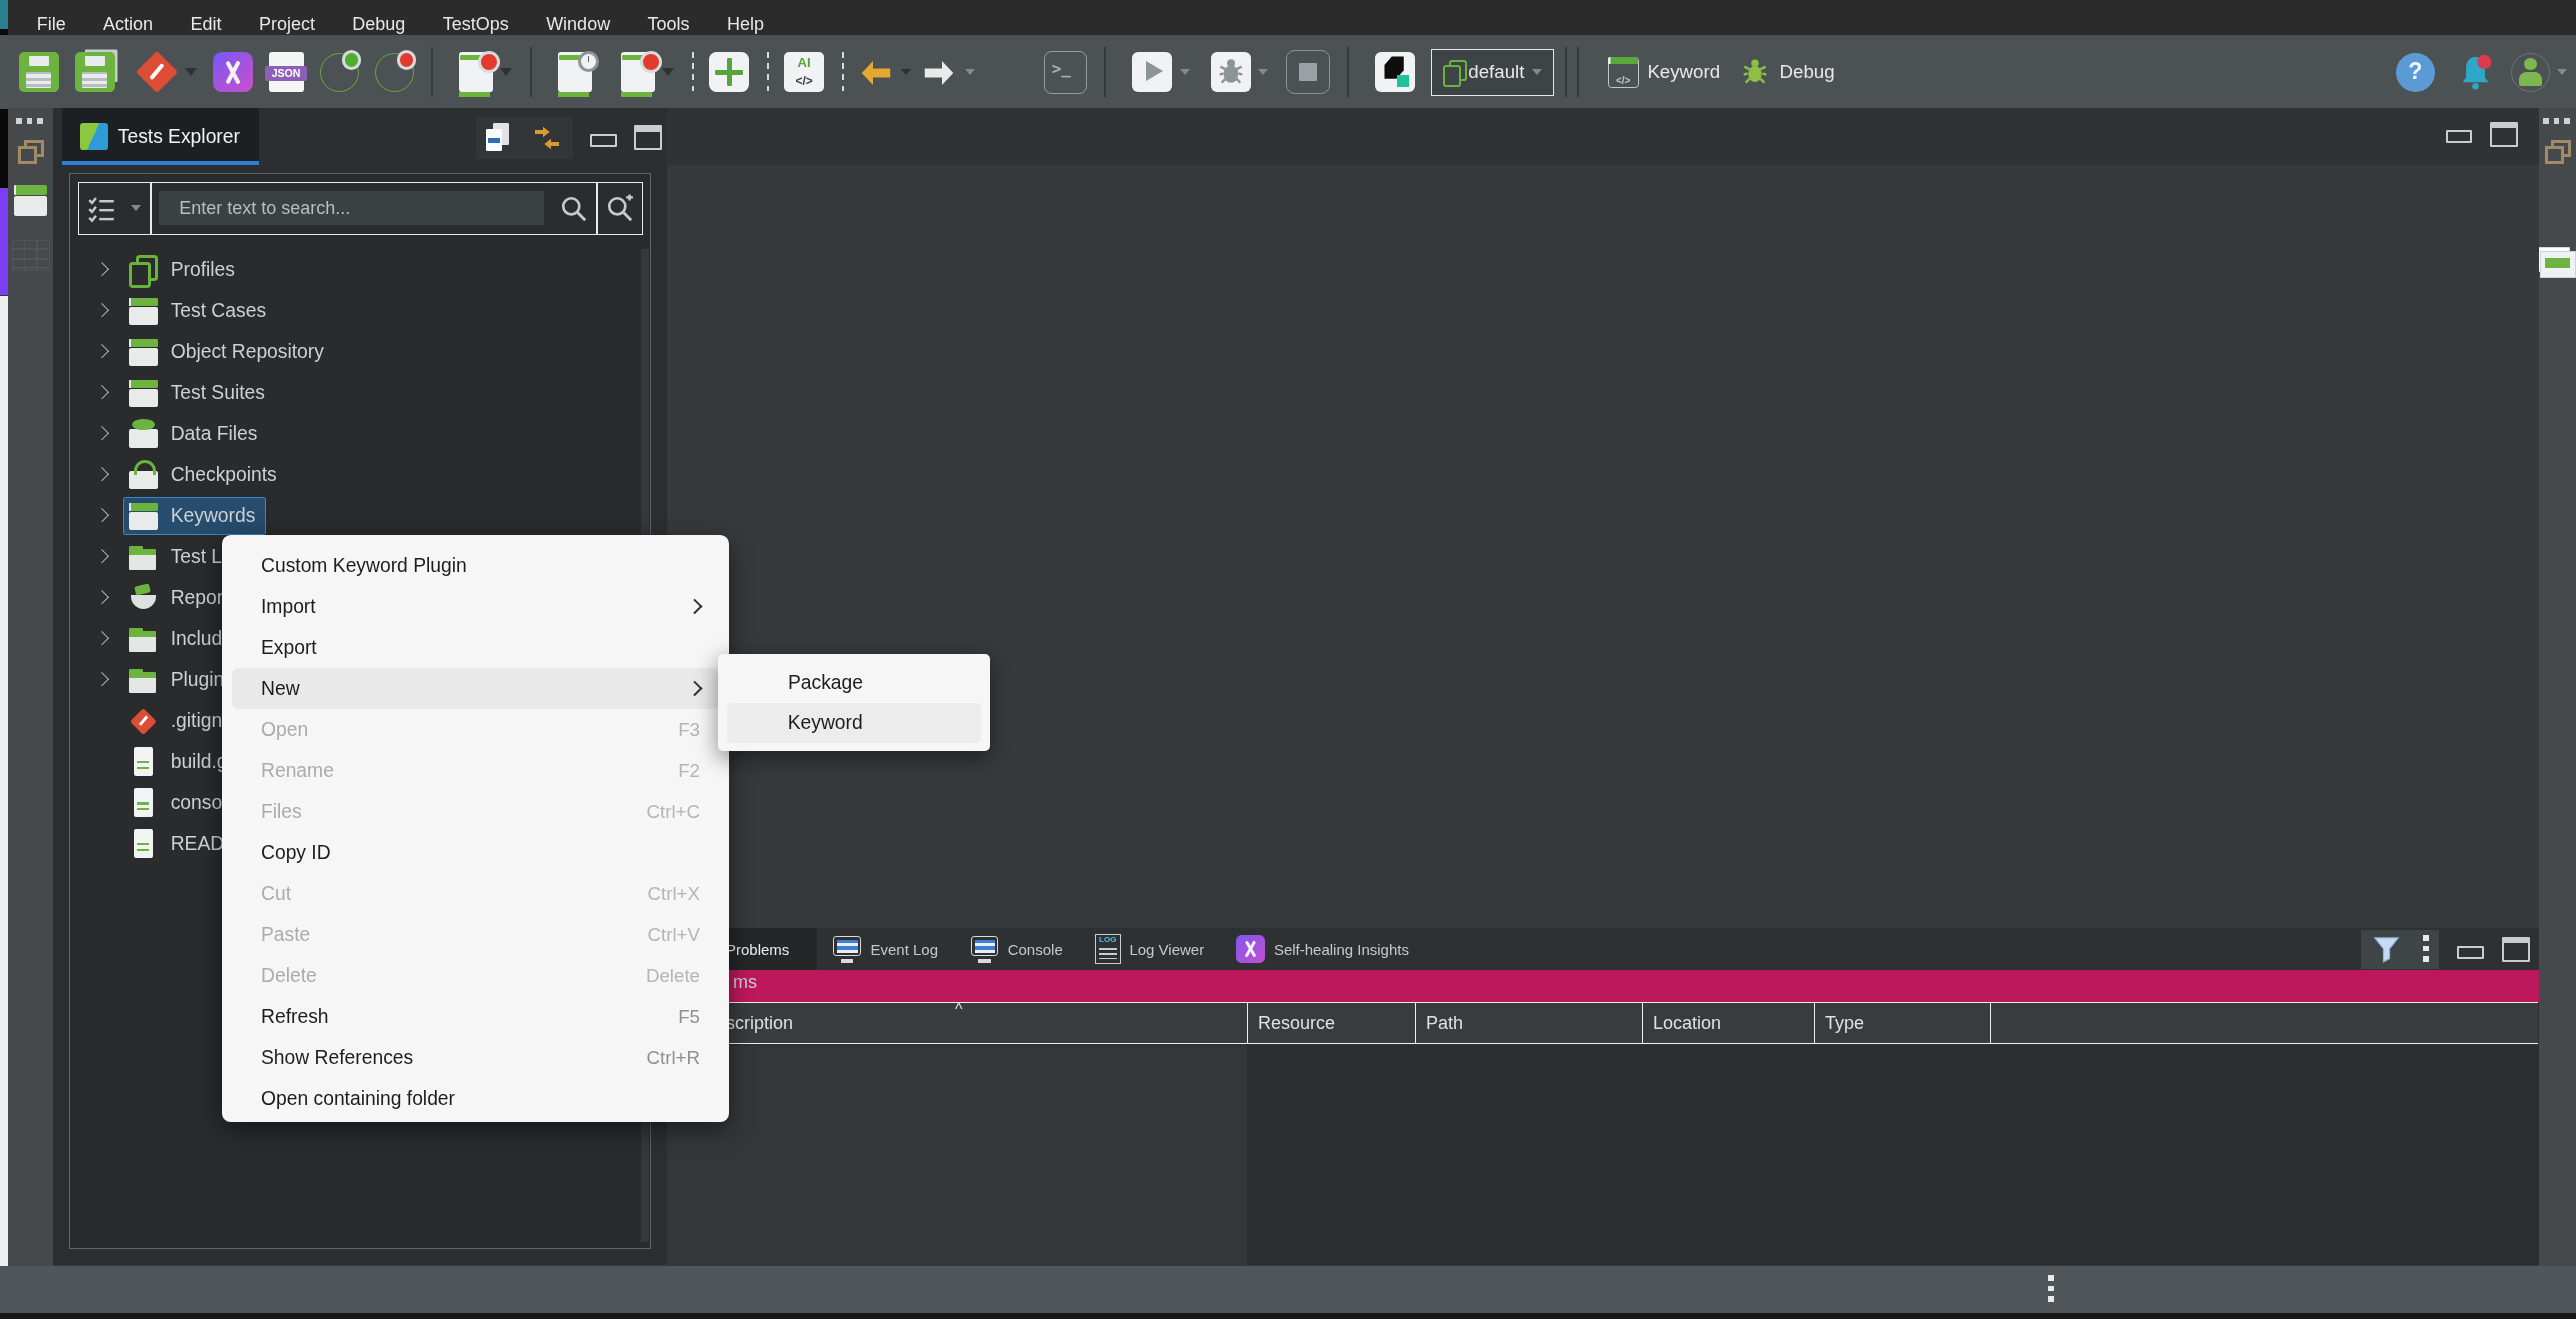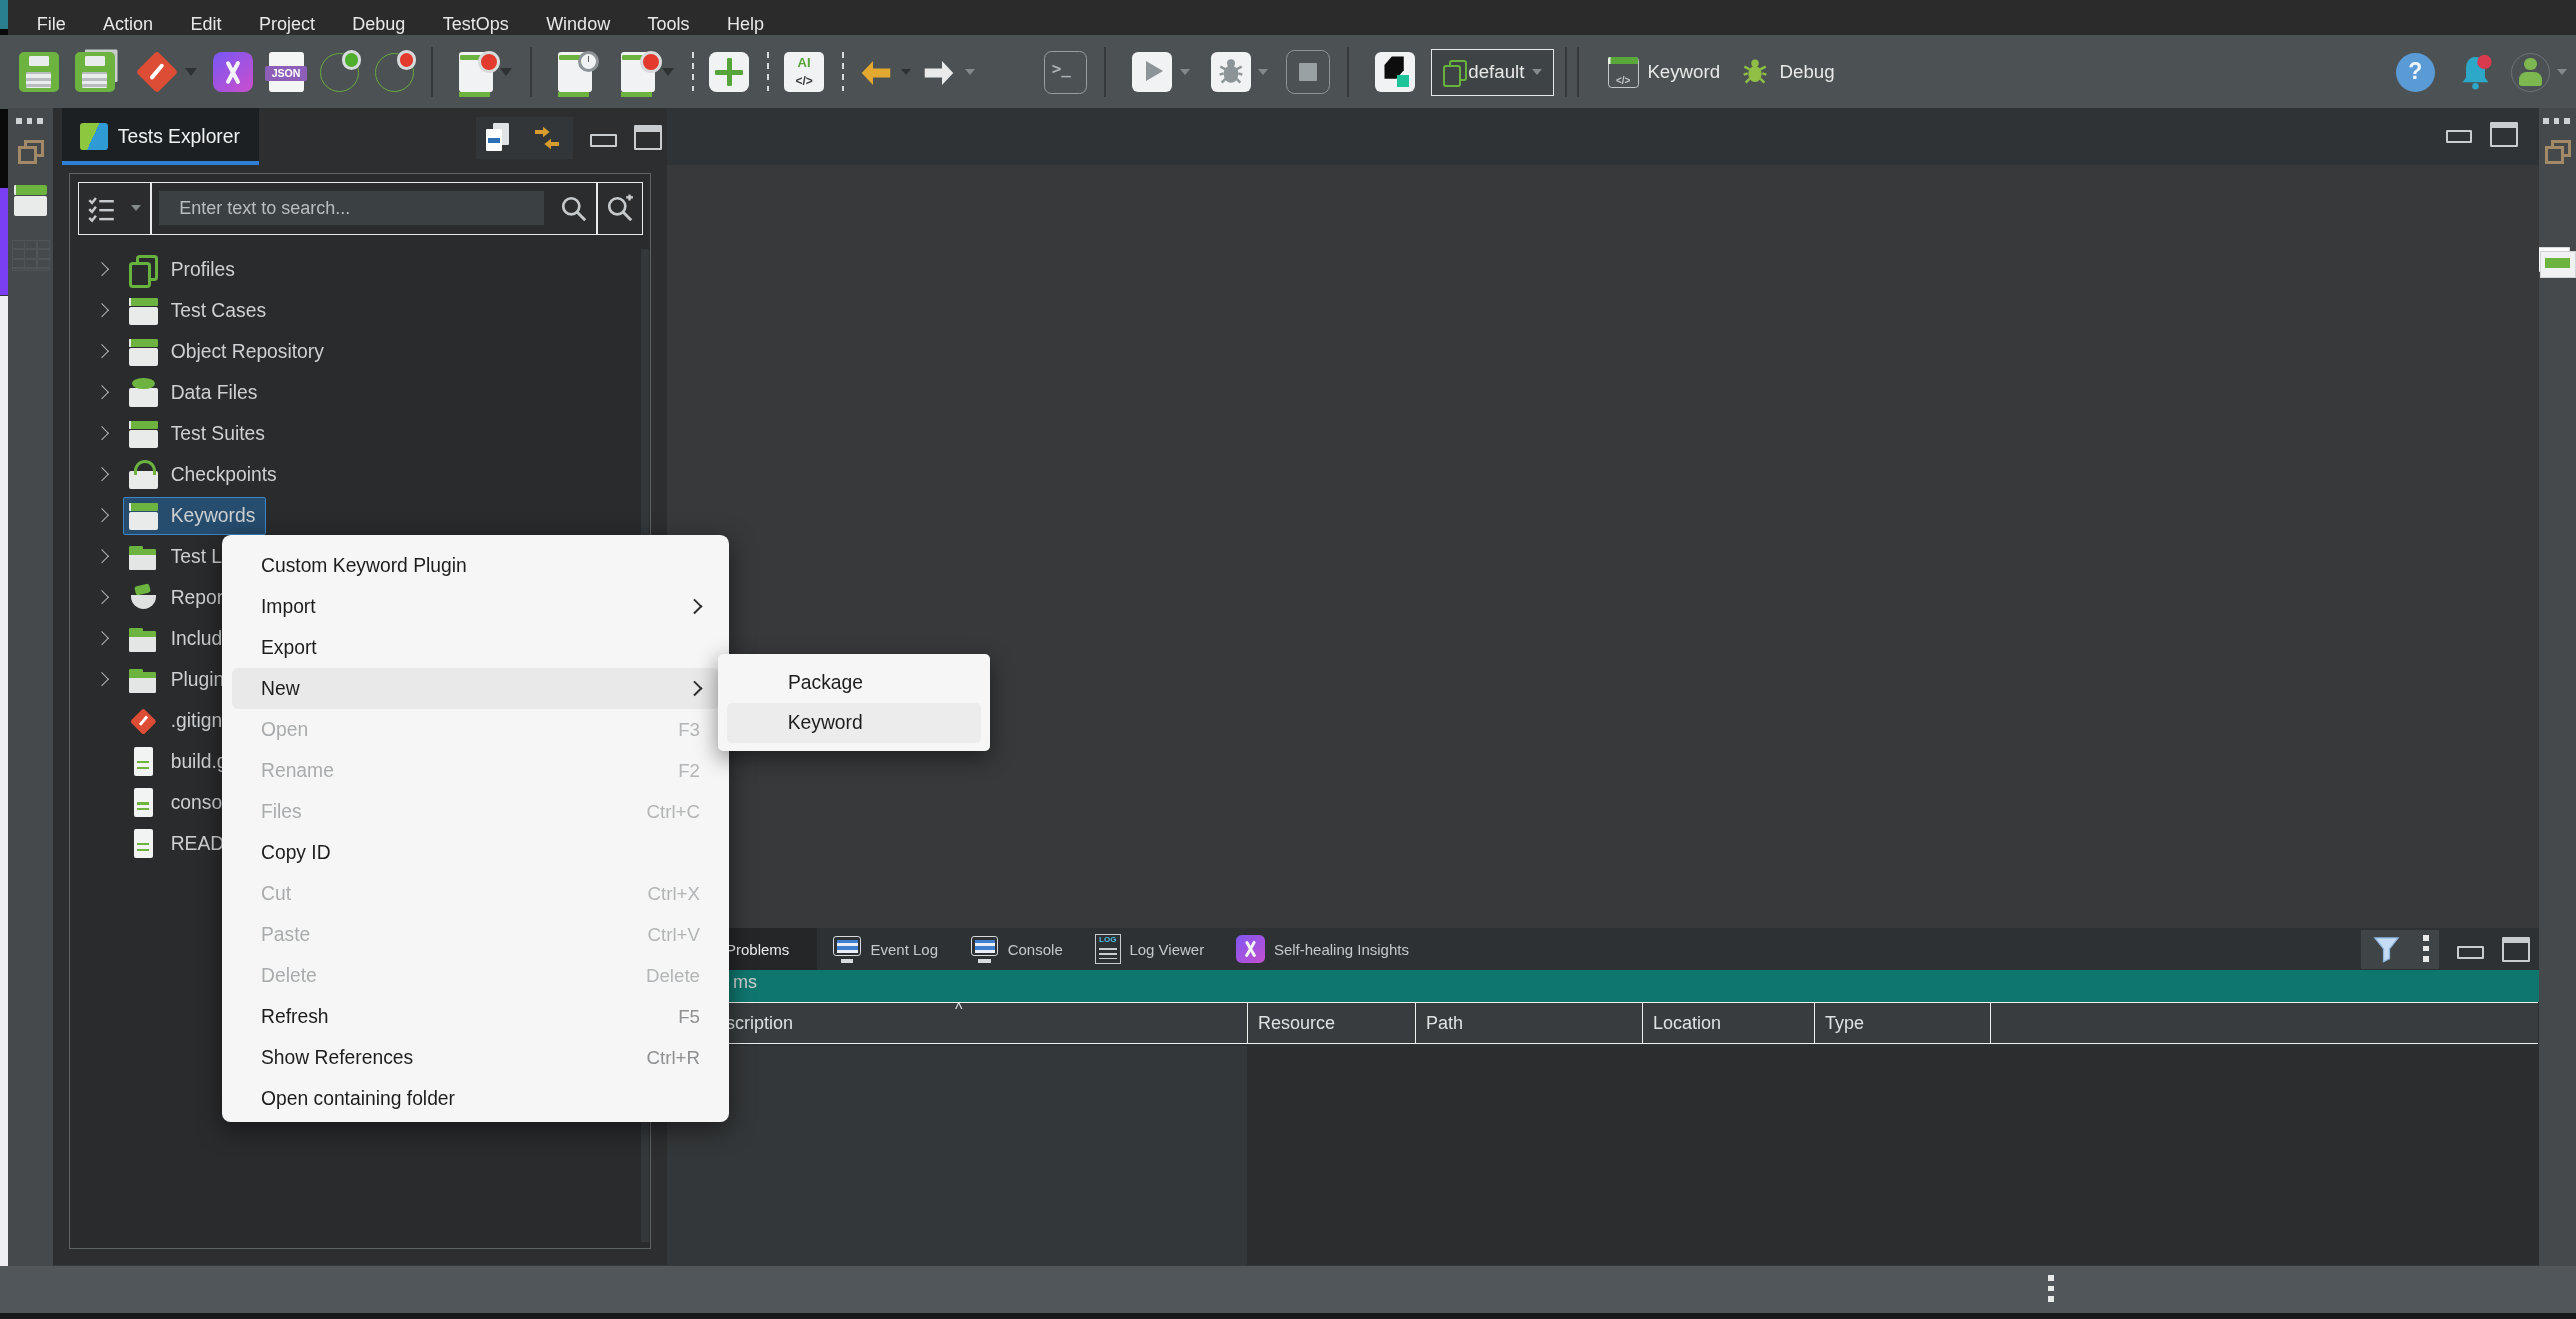--- a/index.html
+++ b/index.html
@@ -212,21 +212,21 @@
      font-size:8px;font-weight:bold;text-align:center;line-height:8.7px;}
   .tabi.log-viewer::after{content:"";position:absolute;left:3.1px;right:3.1px;top:13px;height:10.6px;
      background:repeating-linear-gradient(#c9cdcf 0 1.9px,transparent 1.9px 5px);}
   .tabi.self-healing{background:linear-gradient(140deg,#7f57f0,#c44fd0);border-radius:5.6px;}
   .tabi.self-healing::before,.tabi.self-healing::after{content:"";position:absolute;left:12.5px;top:5px;width:3.1px;height:17.5px;background:#f3f3f5;border-radius:1.9px;}
   .tabi.self-healing::before{transform:rotate(30deg);} .tabi.self-healing::after{transform:rotate(-30deg);}
 
   #bp-controls{position:absolute;right:8.7px;top:1.2px;height:40px;display:flex;align-items:center;gap:18.7px;}
   .ctrl-box{display:flex;align-items:center;background:#3f4447;height:39px;padding:0 10px;gap:21px;}
   .v-kebab-sm{width:5.6px;height:29px;background:repeating-linear-gradient(to bottom,#e8eaea 0 5.6px,transparent 5.6px 10.6px);}
-  #count-row{position:absolute;left:0;top:42px;right:0;height:32px;background:#0f766e;text-align:center;}
+  #count-row{position:absolute;left:0;top:42px;right:0;height:32px;background:#be185d;text-align:center;}
   #ms-label{position:absolute;left:66px;top:1.9px;color:#ced1d3;font-size:18px;}
   #table-header{position:absolute;left:0;top:74px;height:40px;display:flex;background:#383c3e;
      border-top:1.9px solid #eff1f1;border-bottom:1.9px solid #eff1f1;box-sizing:content-box;}
   .hcell{position:relative;display:flex;align-items:center;color:#dfe2e3;font-size:18px;padding-left:10px;box-sizing:border-box;flex:none;}
   .hcell:first-child{padding-left:36px;}
   .hcell + .hcell{border-left:1.9px solid #eff1f1;}
   .sortcaret{position:absolute;left:288px;top:-2.5px;color:#dfe2e3;font-size:16px;}
   .sortcaret::after{content:"^";}
   #table-body{position:absolute;left:0;top:118px;right:0;bottom:0;background:#2b2d2f;}
   #desc-col{position:absolute;left:0;top:0;height:100%;background:#343739;}
@@ -444,29 +444,29 @@
         <div class="trow">
           <div class="chev"></div>
           <div class="tbody">
             <div class="ti box"></div>
             <div class="tlabel">Object Repository</div>
           </div>
         </div>
         <div class="trow">
           <div class="chev"></div>
           <div class="tbody">
+            <div class="ti box"></div>
+            <div class="tlabel">Test Suites</div>
+          </div>
+        </div>
+        <div class="trow">
+          <div class="chev"></div>
+          <div class="tbody">
             <div class="ti datafiles"></div>
             <div class="tlabel">Data Files</div>
-          </div>
-        </div>
-        <div class="trow">
-          <div class="chev"></div>
-          <div class="tbody">
-            <div class="ti box"></div>
-            <div class="tlabel">Test Suites</div>
           </div>
         </div>
         <div class="trow">
           <div class="chev"></div>
           <div class="tbody">
             <div class="ti checkpoints"></div>
             <div class="tlabel">Checkpoints</div>
           </div>
         </div>
         <div class="trow">

